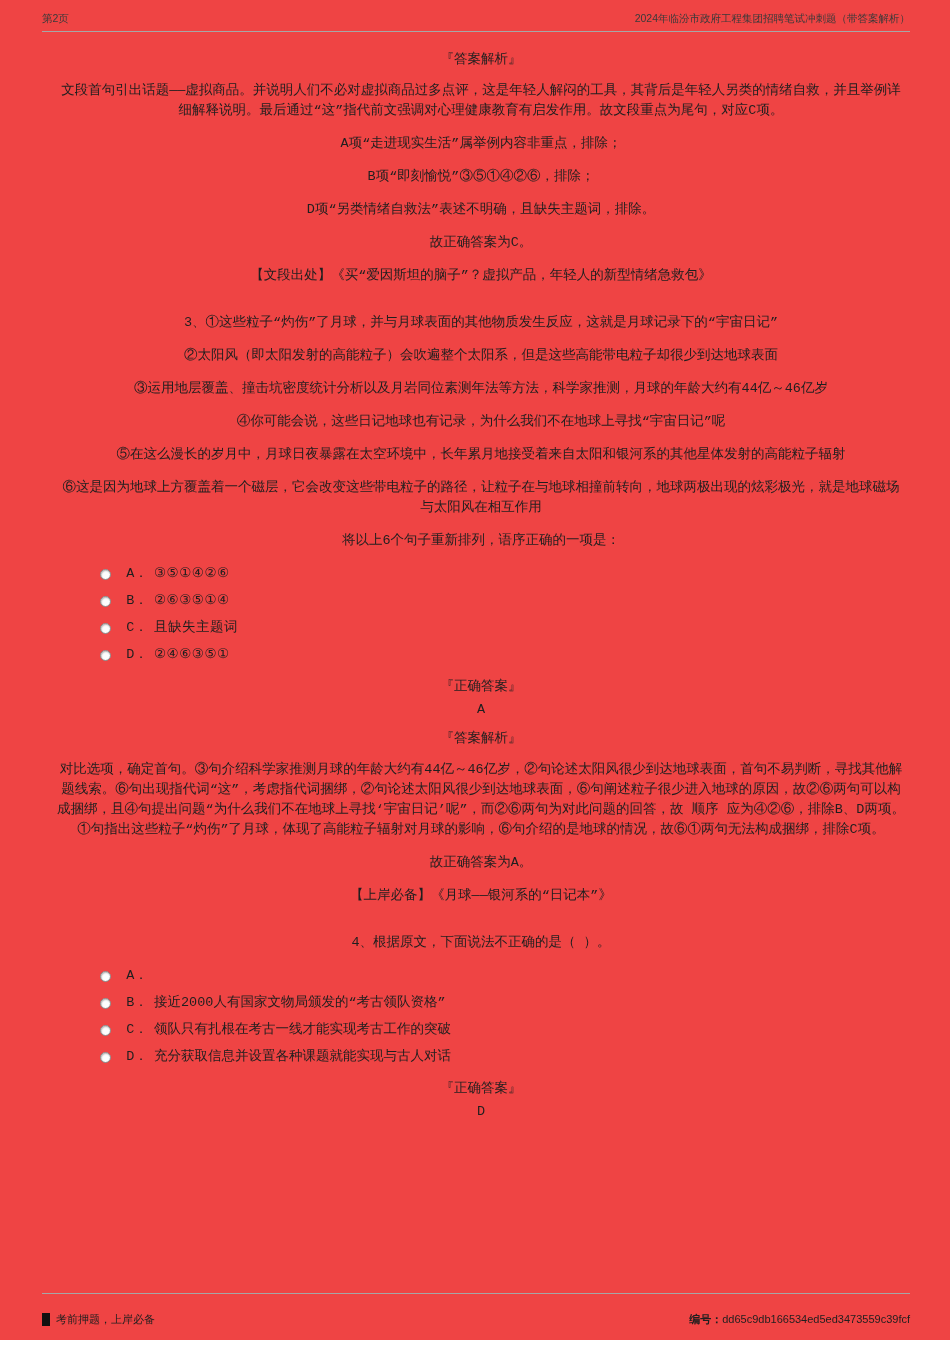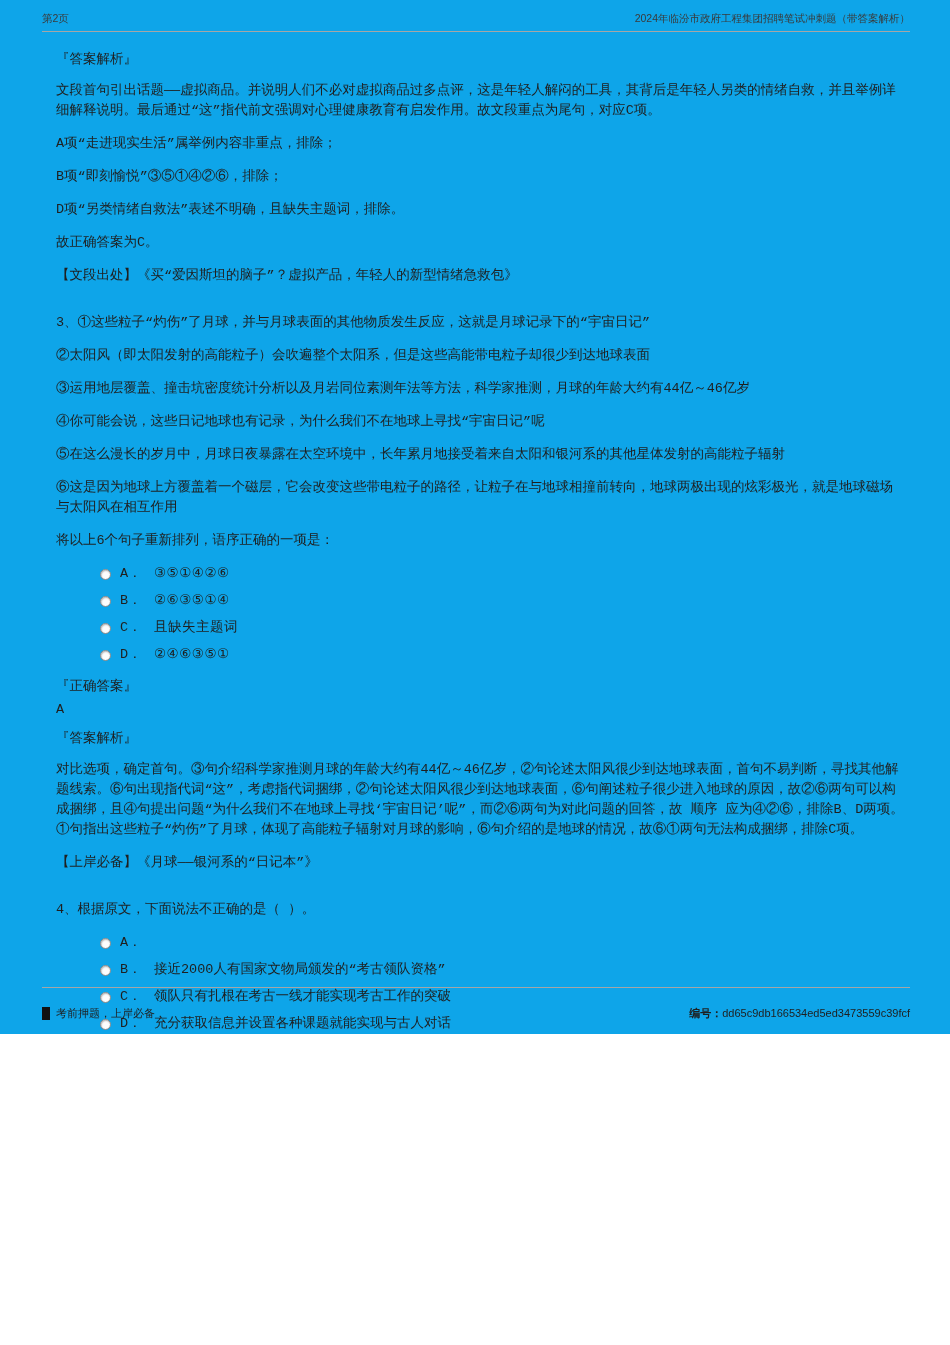--- a/index.html
+++ b/index.html
@@ -1,19 +1,19 @@
 <!DOCTYPE html>
 <html><head>
 <meta charset="utf-8">
 <style>
   * { margin:0; padding:0; box-sizing:border-box; }
   html, body { background:#ffffff; }
   .page {
-    position:relative; width:950px; height:1034px; background:#0ea5e9;
-    color:#1f1f1f; font-family:"Liberation Sans", sans-serif; overflow:hidden;
+    position:relative; width:950px; height:1340px; background:#ef4444;
+    color:#1f1f1f; font-family:"Liberation Sans", sans-serif; overflow:hidden;text-align:center;
   }
   
   .header {
     position:absolute; top:12px; left:42px; right:40px;
     display:flex; justify-content:space-between; align-items:flex-end;
     padding-bottom:5px; border-bottom:1px solid #a6a6a6;
     font-size:10.5px; color:#3a3a3a;
   }
   
   .body {
@@ -95,20 +95,21 @@
         <span class="radio"></span>
         <span class="opt-letter">D．</span>
         <span class="opt-text">②④⑥③⑤①</span>
       </div>
     </div>
 
     <div class="ans-label">『正确答案』</div>
     <div class="ans-value">A</div>
     <div class="label">『答案解析』</div>
     <div class="p">对比选项，确定首句。③句介绍科学家推测月球的年龄大约有44亿～46亿岁，②句论述太阳风很少到达地球表面，首句不易判断，寻找其他解题线索。⑥句出现指代词“这”，考虑指代词捆绑，②句论述太阳风很少到达地球表面，⑥句阐述粒子很少进入地球的原因，故②⑥两句可以构成捆绑，且④句提出问题“为什么我们不在地球上寻找‘宇宙日记’呢”，而②⑥两句为对此问题的回答，故 顺序 应为④②⑥，排除B、D两项。①句指出这些粒子“灼伤”了月球，体现了高能粒子辐射对月球的影响，⑥句介绍的是地球的情况，故⑥①两句无法构成捆绑，排除C项。</div>
+    <div class="p">故正确答案为A。</div>
     <div class="p">【上岸必备】《月球——银河系的“日记本”》</div>
 
     <div class="gap"></div>
 
     <div class="p">4、根据原文，下面说法不正确的是（ ）。</div>
 
     <div class="options">
       <div class="option">
         <span class="radio"></span>
         <span class="opt-letter">A．</span>

